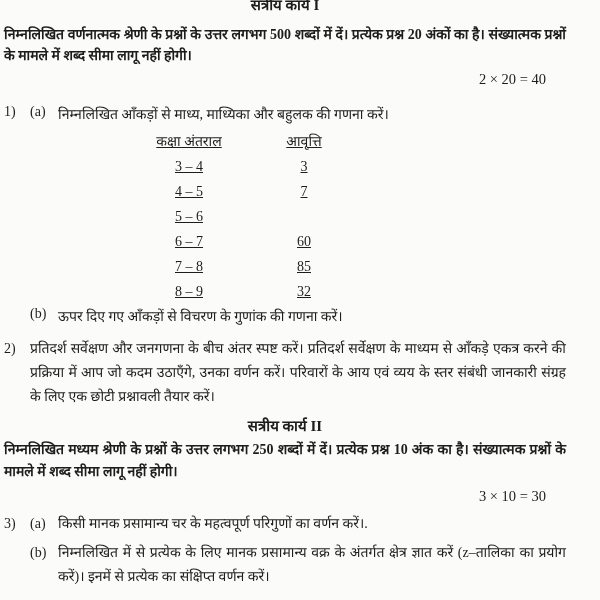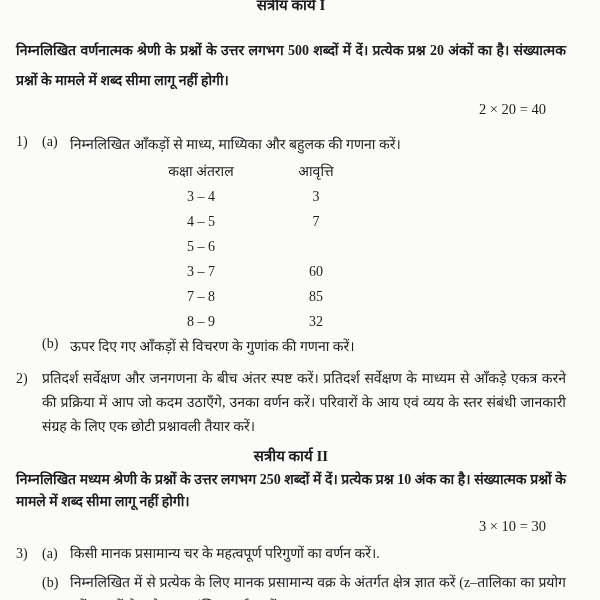--- a/index.html
+++ b/index.html
@@ -13,36 +13,36 @@
     background: #fbfbf9;
     color: #1d1d1d;
     font-family: "Liberation Serif", "DejaVu Serif", serif;
     font-size: 14px;
     -webkit-font-smoothing: antialiased;
   }
   .page {
     box-sizing: border-box;
     width: 600px;
     height: 600px;
-    padding: 0 34px 0 16px;
+    padding: 0 34px 0 4px;
     overflow: hidden;
   }
   .section-title {
     text-align: center;
     font-weight: 700;
     font-size: 15px;
     line-height: 18px;
   }
   .title-1 { margin-top: -4px; }   
   .title-2 { margin-top: 8px; }
   .intro {
     font-weight: 700;
     text-align: justify;
-    line-height: 30px;
-    margin-top: 22px;
+    line-height: 21px;
+    margin-top: 10px;
   }
   .intro-2 { line-height: 22px; margin-top: 4px; }
   .marks-line {
     text-align: right;
     margin-top: 4px;
     margin-right: 20px;
     font-size: 14.5px;
     line-height: 18px;
   }
   .question {
@@ -71,21 +71,21 @@
   .part-b-q3 { margin-top: 7px; line-height: 24px; }
   .q-text {
     text-align: justify;
     font-family: Liberation Serif, serif;
   }
   .freq-table {
     margin-left: 130px;
     margin-top: 6px;
     line-height: 25px;
   }
-  .t-row { display: flex; }
+  .t-row { display: flex; text-decoration: underline; }
   .t-c1 {
     width: 110px;
     text-align: center;
   }
   .t-c2 {
     width: 60px;
     margin-left: 30px;
     text-align: center;
   }
   .t-header { font-size: 14px; }
@@ -121,21 +121,21 @@
       <span class="t-c2">3</span>
     </div>
     <div class="t-row">
       <span class="t-c1">4 – 5</span>
       <span class="t-c2">7</span>
     </div>
     <div class="t-row">
       <span class="t-c1">5 – 6</span>
     </div>
     <div class="t-row">
-      <span class="t-c1">3 – 7</span>
+      <span class="t-c1">6 – 7</span>
       <span class="t-c2">60</span>
     </div>
     <div class="t-row">
       <span class="t-c1">7 – 8</span>
       <span class="t-c2">85</span>
     </div>
     <div class="t-row">
       <span class="t-c1">8 – 9</span>
       <span class="t-c2">32</span>
     </div>

